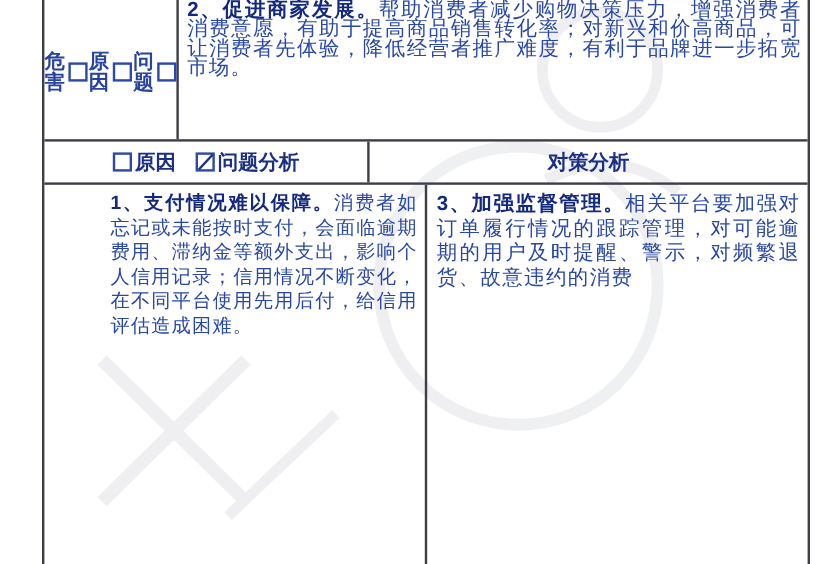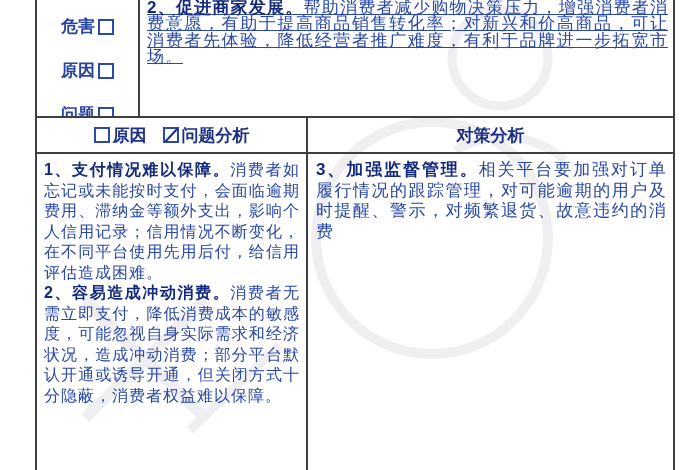--- a/index.html
+++ b/index.html
@@ -12,32 +12,32 @@
   .watermark { position:absolute; left:0; top:0; z-index:0; pointer-events:none; }
   #doc-table {
     position:absolute; left:35px; top:0; width:640px; height:470px;
     border-left:2px solid #3e3e46; border-right:2px solid #3e3e46;
     box-sizing:border-box; z-index:1; display:flex; flex-direction:column;
   }
   
   .sec-top { display:flex; height:118px; border-bottom:2px solid #3e3e46; box-sizing:border-box; overflow:hidden; }
   .label-cell {
     flex:0 0 103px; border-right:2px solid #3e3e46; box-sizing:border-box;
-    display:flex; flex-direction:column; align-items:center; padding-top:18px; gap:27px;
+    display:flex; flex-direction:row; align-items:center; padding-top:3px; gap:1px;
   }
   .row-label { display:flex; align-items:center; gap:3px; font-size:17px; font-weight:bold; color:#2743a0; line-height:17px; }
-  .benefits-cell { flex:1; padding:0 5px 4px 7px; overflow:hidden;text-decoration:underline; }
+  .benefits-cell { flex:1; padding:0 5px 4px 7px; overflow:hidden; }
   .benefits-cell p { margin:0; font-size:17px; line-height:16.4px; letter-spacing:1px; text-align:justify; }
   
   .sec-header { display:flex; height:36px; border-bottom:2px solid #3e3e46; box-sizing:border-box; font-weight:bold; color:#1b2f85; font-size:17px; }
   .hdr-left { flex:0 0 271px; border-right:2px solid #3e3e46; box-sizing:border-box; display:flex; align-items:center; justify-content:center; gap:16px; }
   .hdr-right { flex:1; display:flex; align-items:center; justify-content:center; }
   .hdr-opt { display:flex; align-items:center; gap:3px; }
   
-  .sec-body { display:flex; flex:1; overflow:hidden; }
+  .sec-body { display:flex; flex:1; overflow:hidden;margin-left:48px; }
   .col-problem {
     flex:0 0 271px; border-right:2px solid #3e3e46; box-sizing:border-box;
     padding:6px 6px 0 7px; overflow:hidden;
   }
   .col-strategy { flex:1; padding:6px 6px 0 8px; overflow:hidden; }
   .col-problem p { margin:0; font-size:16px; line-height:20.5px; letter-spacing:1px; text-align:justify; }
   .col-strategy p { margin:0; font-size:17px; line-height:20.5px; letter-spacing:1.2px; text-align:justify; }
   .lead { font-weight:bold; color:#13297e; }
   
   .cb { position:relative; display:inline-block; width:12px; height:12px; border:2px solid #2b49a8; box-sizing:content-box; flex:0 0 auto; }
@@ -96,21 +96,20 @@
         </span>
       </div>
       <div class="hdr-right">
         <span>对策分析</span>
       </div>
     </div>
 
     <div class="sec-body">
       <div class="col-problem">
         <p><span class="lead">1、支付情况难以保障。</span><span>消费者如忘记或未能按时支付，会面临逾期费用、滞纳金等额外支出，影响个人信用记录；信用情况不断变化，在不同平台使用先用后付，给信用评估造成困难。</span></p>
-        <p><span class="lead">2、容易造成冲动消费。</span><span>消费者无需立即支付，降低消费成本的敏感度，可能忽视自身实际需求和经济状况，造成冲动消费；部分平台默认开通或诱导开通，但关闭方式十分隐蔽，消费者权益难以保障。</span></p>
       </div>
       <div class="col-strategy">
         <p><span class="lead">3、加强监督管理。</span><span>相关平台要加强对订单履行情况的跟踪管理，对可能逾期的用户及时提醒、警示，对频繁退货、故意违约的消费</span></p>
       </div>
     </div>
 
   </div>
 </div>
 
 </body></html>

